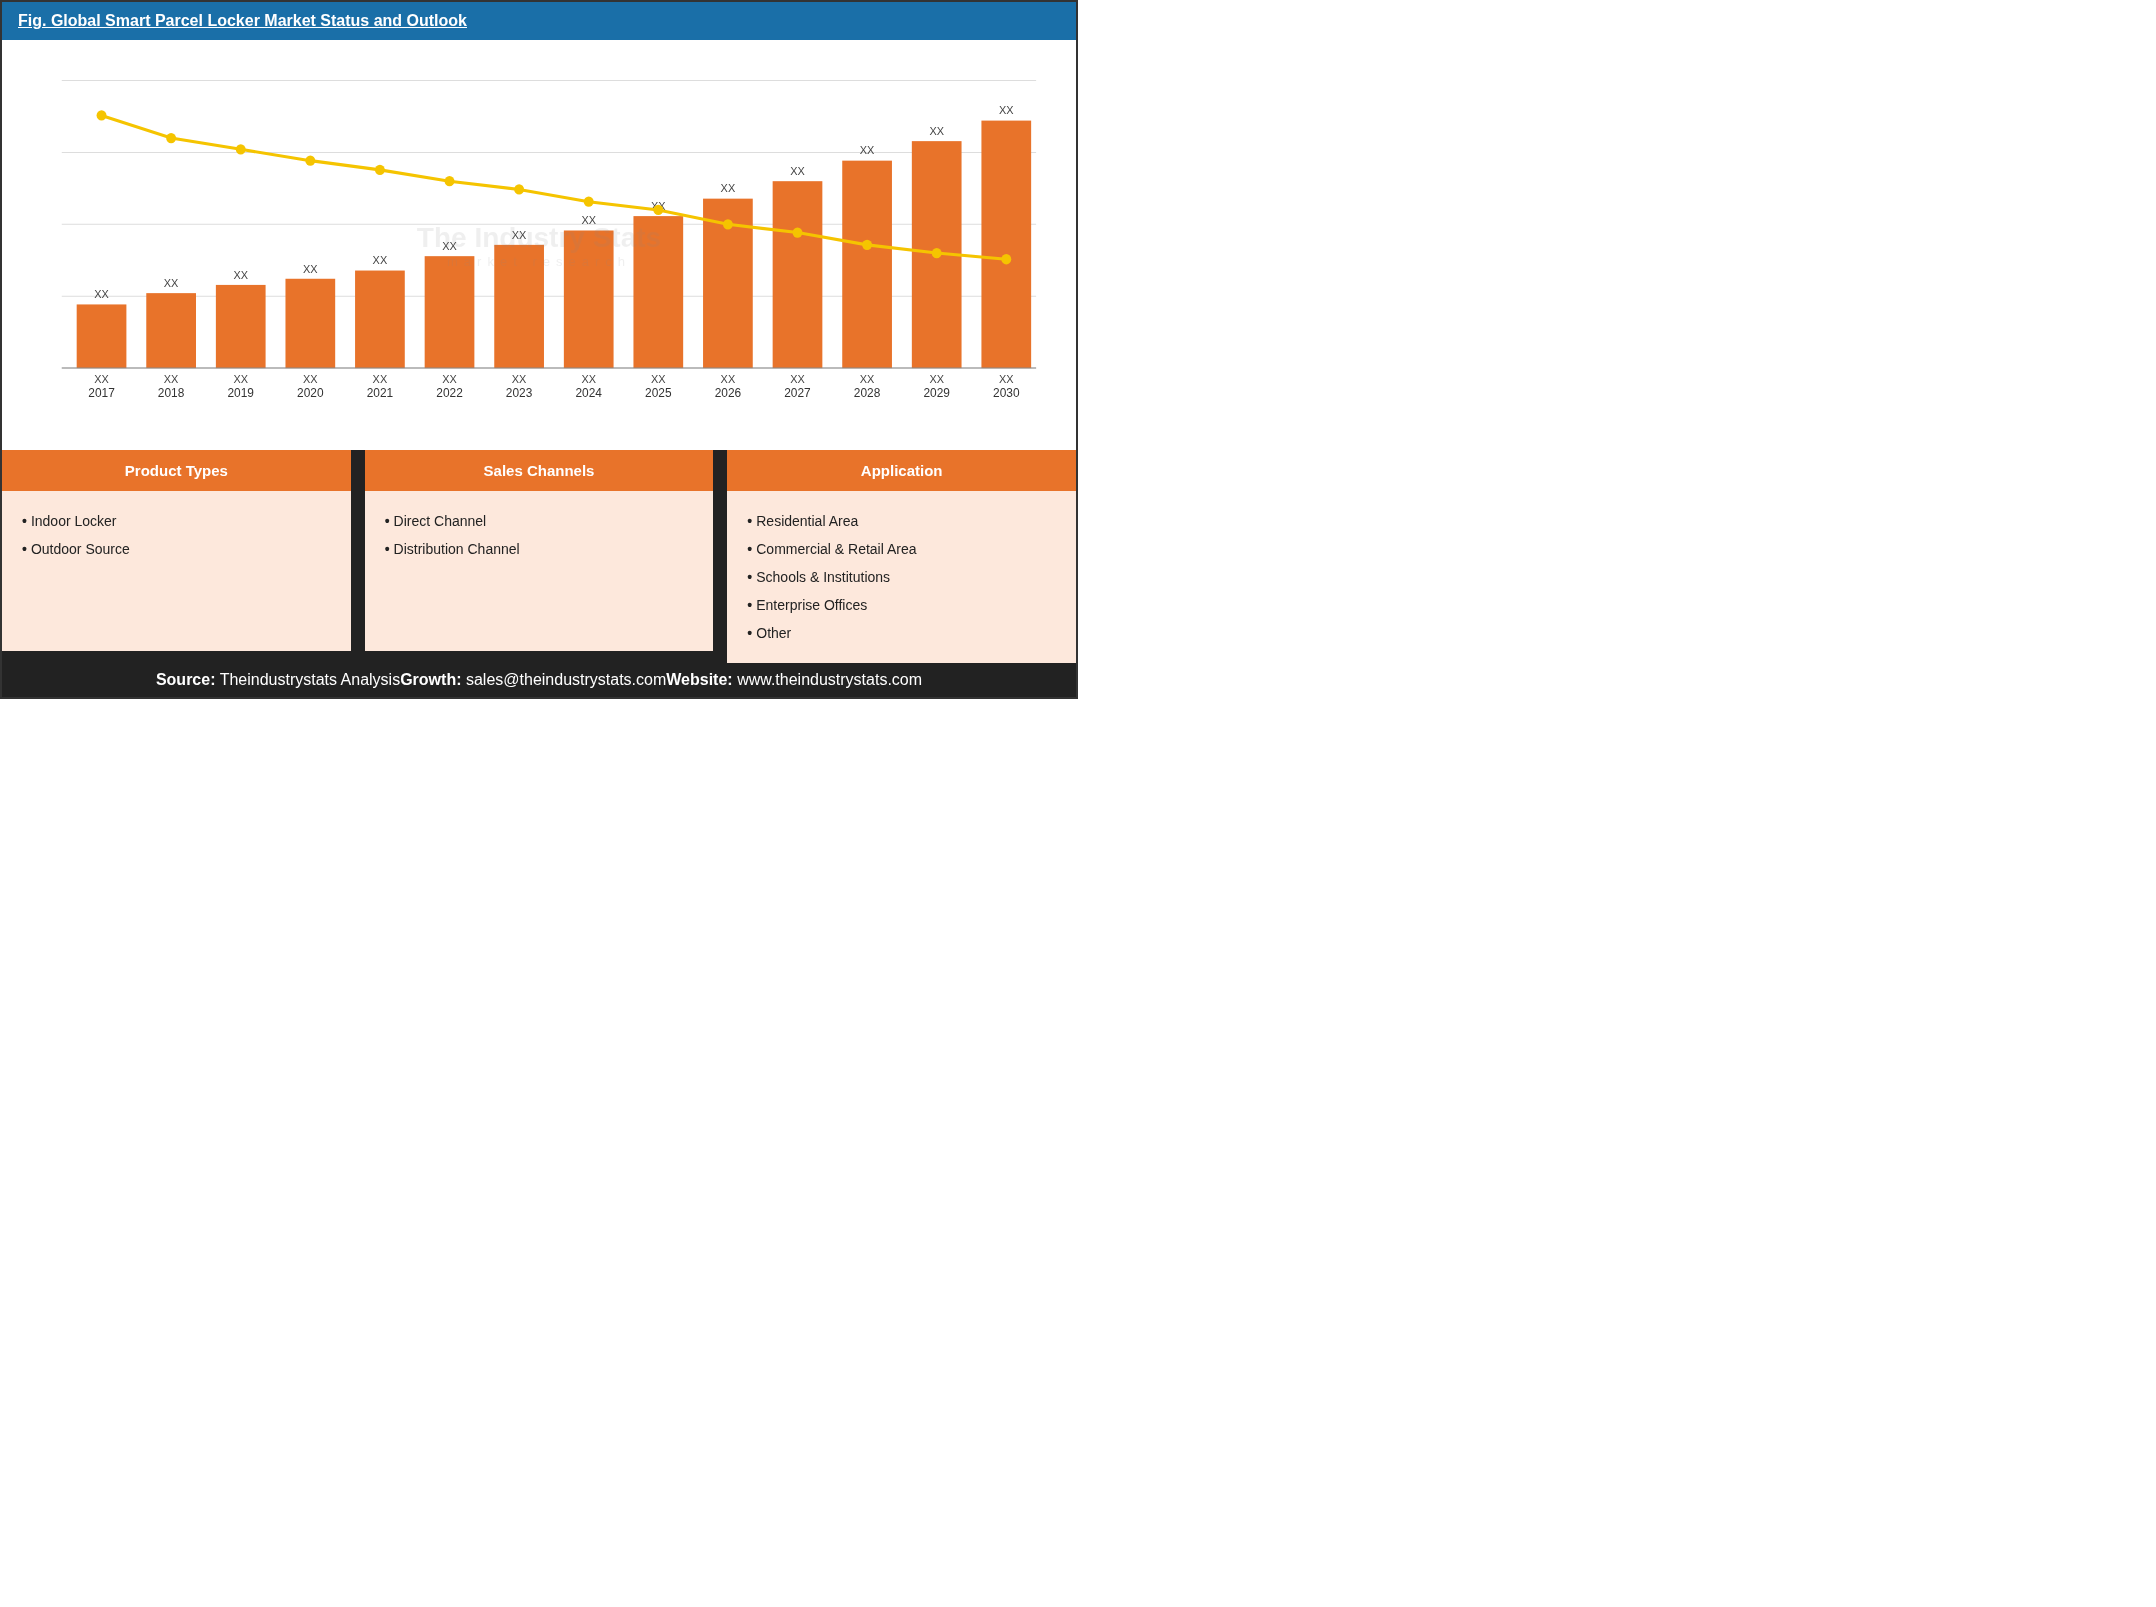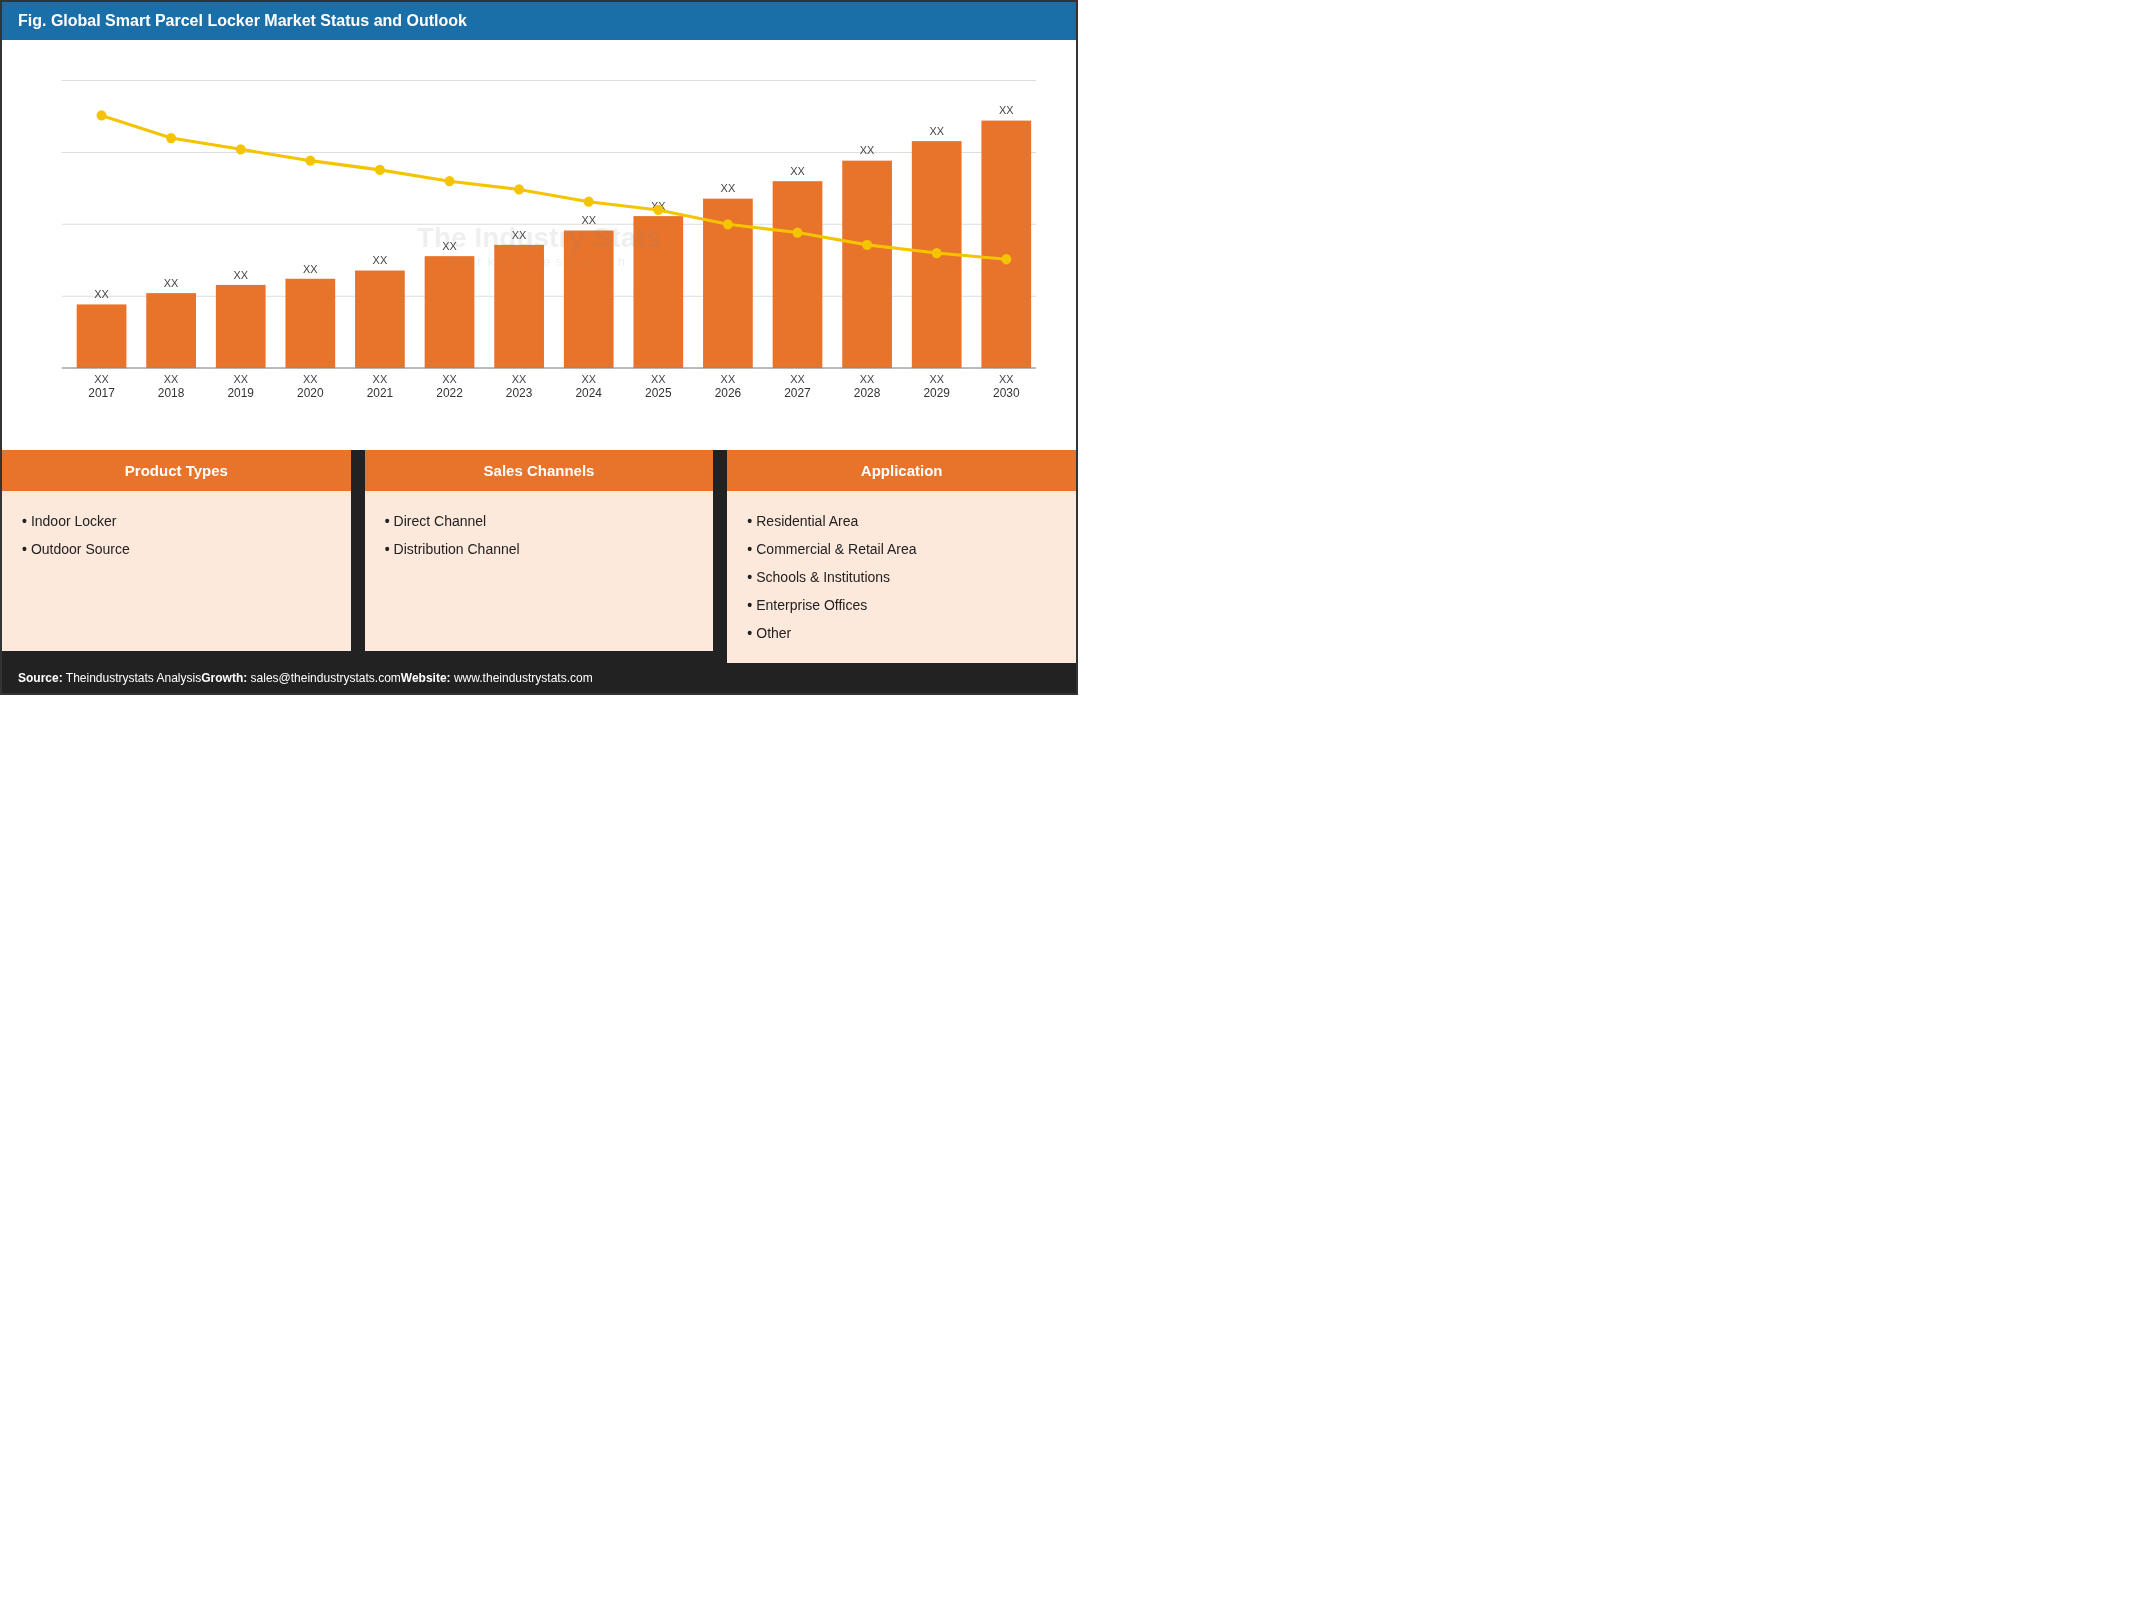--- a/index.html
+++ b/index.html
@@ -10,20 +10,21 @@
       border: 2px solid #333;
     }
 
     
     .header {
       background: #1a6fa8;
       color: white;
       padding: 10px 16px;
       font-size: 16px;
       font-weight: bold;
+      text-decoration: underline;
     }
 
     
     .chart-container {
       background: #fff;
       padding: 20px 20px 10px 20px;
       position: relative;
     }
 
     .chart-area {
@@ -100,23 +101,23 @@
       content: "•";
       margin-right: 4px;
       font-weight: bold;
     }
 
     
     .footer {
       background: #222;
       color: white;
       display: flex;
-      justify-content: flex-start;
+      justify-content: center;
       padding: 8px 16px;
-      font-size: 12px;
+      font-size: 16px;
     }
     .footer span {
       font-weight: normal;
     }
     .footer strong {
       font-weight: bold;
     }
 
     
     .watermark {

